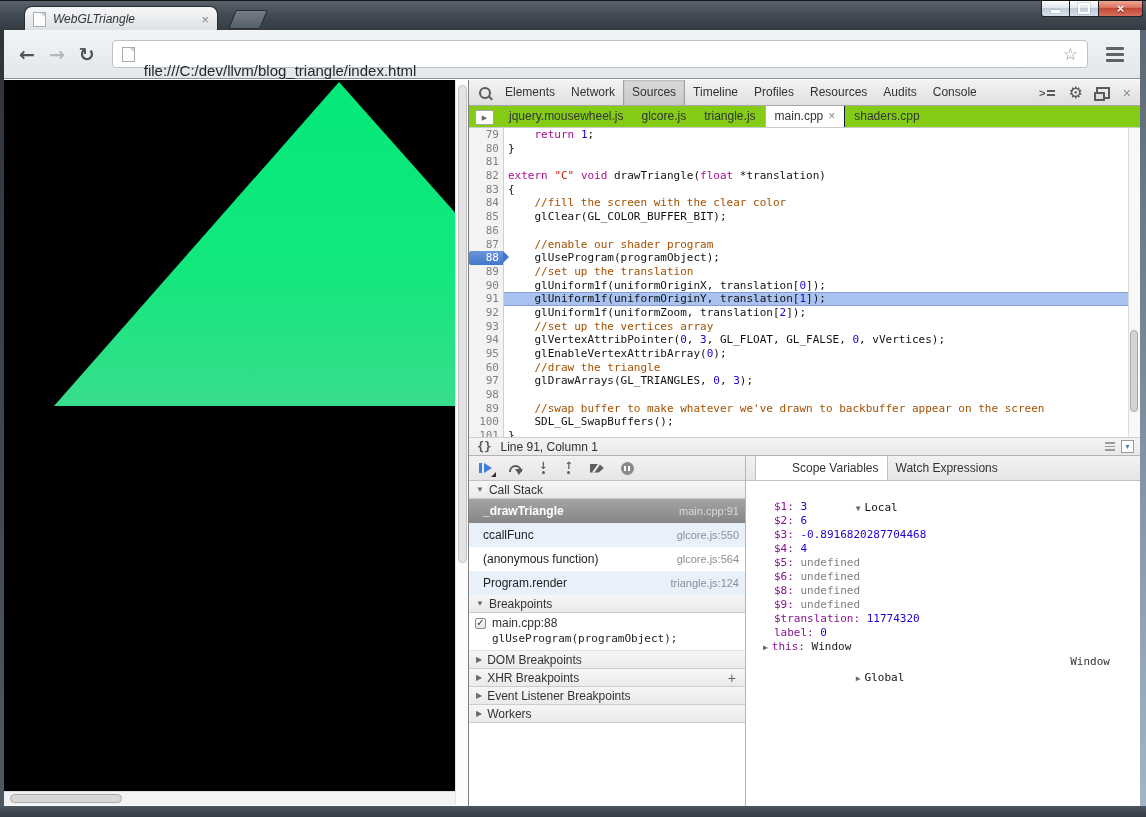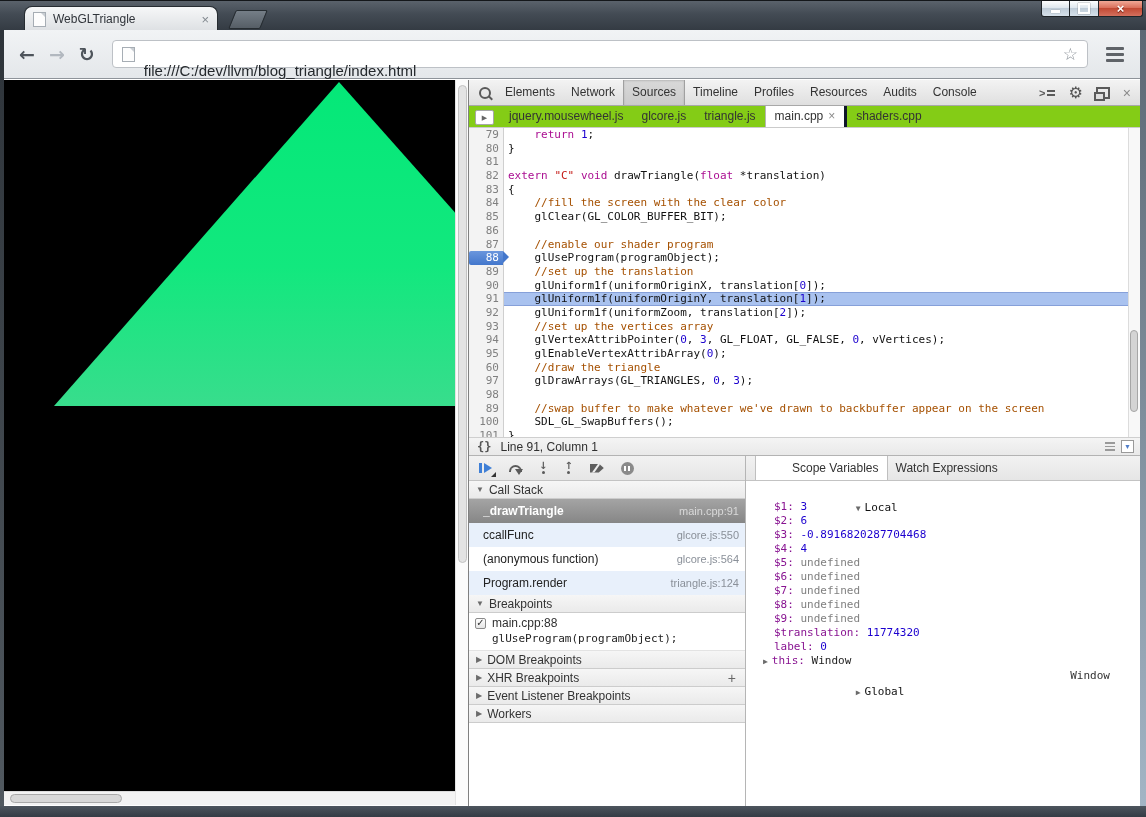--- a/index.html
+++ b/index.html
@@ -16,21 +16,21 @@
   .frame-right{position:absolute;left:1140px;top:30px;width:6px;height:776px;
     background:linear-gradient(180deg,#5c6874,#a3b5c5);}
   .frame-bottom{position:absolute;left:0;top:806px;width:1146px;height:11px;
     background:linear-gradient(180deg,#4d555e,#343c45);}
 
   
   .tab{position:absolute;left:24px;top:5px;width:194px;height:25px;
     background:linear-gradient(180deg,#f6f7f8,#dde0e3);
     border:1px solid #262c31;border-bottom:none;border-radius:8px 8px 0 0;
     display:flex;align-items:center;padding:0 8px;box-sizing:border-box;}
-  .tab-title{font-size:12px;color:#30343a;margin-left:7px;flex:1;white-space:nowrap;overflow:hidden;}
+  .tab-title{font-size:12px;color:#30343a;margin-left:7px;flex:1;white-space:nowrap;overflow:hidden;font-style:italic;}
   .tab-close{color:#82898f;font-size:13px;line-height:13px;cursor:default;}
   .page-ico{width:11px;height:13px;background:#fdfdfd;border:1px solid #a6adb4;position:relative;flex:none;}
   .page-ico::after{content:'';position:absolute;top:0;right:0;width:0;height:0;
     border-style:solid;border-width:0 4px 4px 0;border-color:transparent #c9ced3 transparent transparent;}
   .newtab{position:absolute;left:232px;top:9px;width:30px;height:17px;
     background:linear-gradient(180deg,#757e87,#565e66);border:1px solid #262c31;
     transform:skewX(-22deg);border-radius:2px;}
   .win-controls{position:absolute;right:3px;top:0;display:flex;}
   .wc{height:16px;border:1px solid #1f2428;border-top:none;box-sizing:border-box;
     background:linear-gradient(180deg,#fdfefe 0%,#dfe7ee 45%,#bfccd8 50%,#d6e1ea 100%);
@@ -87,21 +87,21 @@
   .ico-dock{width:10px;height:8px;border:2px solid #5a5a5a;position:relative;}
   .ico-dock::before{content:'';position:absolute;left:-4px;bottom:-4px;width:7px;height:5px;background:#dfdfdf;border:2px solid #5a5a5a;}
   .ico-x{color:#8a8a8a;font-size:14px;line-height:14px;}
 
   .dt-filetabs{position:absolute;left:0;top:26px;width:100%;height:22px;background:#84cc16;
     border-bottom:1px solid #cbcbcb;box-sizing:border-box;display:flex;align-items:stretch;}
   .nav-toggle{width:17px;height:13px;border:1px solid #a7a7a7;background:#fff;border-radius:2px;
     margin:4px 6px 0 6px;display:flex;align-items:center;justify-content:center;flex:none;}
   .nav-toggle i{font-style:normal;font-size:7px;color:#666;}
   .ftab{padding:0 9px;line-height:21px;color:#333;white-space:nowrap;}
-  .ftab.active{background:#fff;border-left:1px solid #b5b5b5;border-right:3px solid #0f172a;}
+  .ftab.active{background:#fff;border-left:1px solid #b5b5b5;border-right:1px solid #0f172a;}
   .ftab .fclose{color:#8b8b8b;margin-left:5px;font-size:12px;}
 
   .dt-code{position:absolute;left:0;top:48px;width:100%;height:309px;overflow:hidden;background:#fff;}
   .code-row{display:flex;height:13.7px;line-height:13.7px;font-family:"DejaVu Sans Mono",monospace;font-size:11px;}
   .ln{width:30px;padding-right:4px;text-align:right;color:#808080;background:#f3f3f3;
     border-right:1px solid #cfcfcf;flex:none;box-sizing:content-box;position:relative;}
   .ln.bp{background:linear-gradient(180deg,var(--bp1),var(--bp2));color:#fff;border-radius:2px 0 0 2px;}
   .ln.bp::after{content:'';position:absolute;right:-6px;top:0;width:0;height:0;
     border-top:6.85px solid transparent;border-bottom:6.85px solid transparent;border-left:6px solid var(--bp2);z-index:2;}
   .codecell{flex:1;white-space:pre;color:#111;padding-left:4px;overflow:hidden;margin-right:12px;}
@@ -479,21 +479,20 @@
             <div class="sv-row scopehead">
               <i class="arr">▼</i><span>Local</span>
             </div>
             <div id="scope-locals">
                 <div class="sv-row sv-item"><span class="sv-name">$1: </span><span class="sv-num">3</span></div>
                 <div class="sv-row sv-item"><span class="sv-name">$2: </span><span class="sv-num">6</span></div>
                 <div class="sv-row sv-item"><span class="sv-name">$3: </span><span class="sv-num">-0.8916820287704468</span></div>
                 <div class="sv-row sv-item"><span class="sv-name">$4: </span><span class="sv-num">4</span></div>
                 <div class="sv-row sv-item"><span class="sv-name">$5: </span><span class="sv-undef">undefined</span></div>
                 <div class="sv-row sv-item"><span class="sv-name">$6: </span><span class="sv-undef">undefined</span></div>
-                <div class="sv-row sv-item"><span class="sv-name">$7: </span><span class="sv-undef">undefined</span></div>
                 <div class="sv-row sv-item"><span class="sv-name">$8: </span><span class="sv-undef">undefined</span></div>
                 <div class="sv-row sv-item"><span class="sv-name">$9: </span><span class="sv-undef">undefined</span></div>
                 <div class="sv-row sv-item"><span class="sv-name">$translation: </span><span class="sv-num">11774320</span></div>
                 <div class="sv-row sv-item"><span class="sv-name">label: </span><span class="sv-num">0</span></div>
                 <div class="sv-row sv-item haskid"><i class="arr">▶</i><span class="sv-name">this: </span><span class="sv-obj">Window</span></div>
               </div>
             <div class="sv-row scopehead">
               <i class="arr">▶</i><span>Global</span>
               <span class="sv-right sv-obj">Window</span>
             </div>

